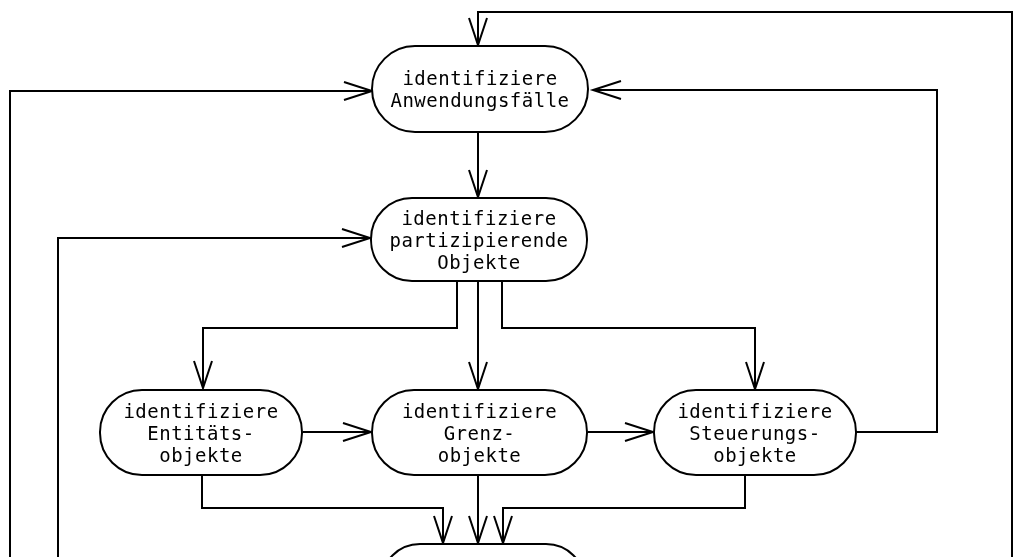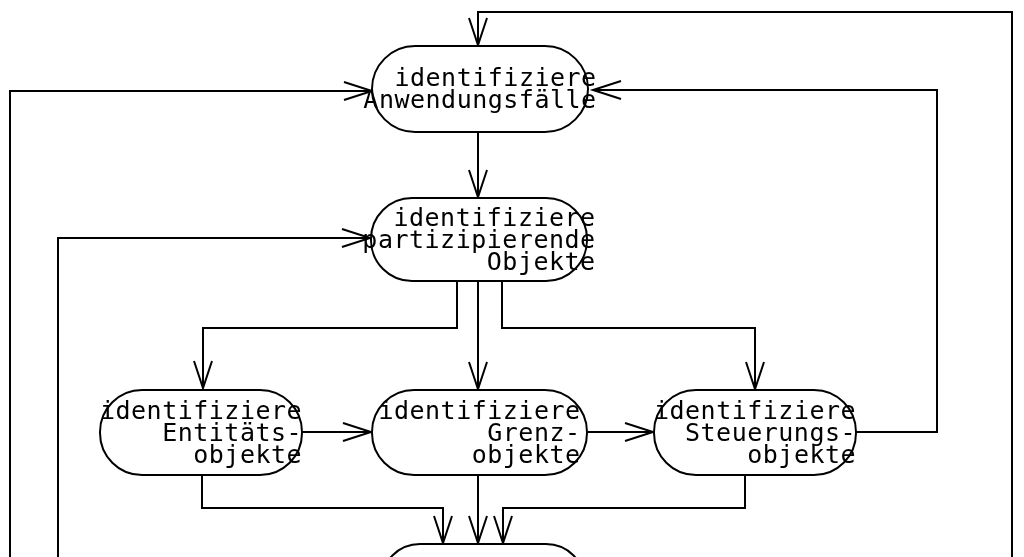--- a/index.html
+++ b/index.html
@@ -32,22 +32,22 @@
     box-sizing: border-box;
     border: 2px solid #000000;
     background: #ffffff;
     display: flex;
     align-items: center;
     justify-content: center;
   }
   .node-label {
     display: block;
     white-space: pre-line;
-    text-align: right;
-    font-size: 25px;
+    text-align: center;
+    font-size: 19px;
     line-height: 22px;
     letter-spacing: 0.5px;
     color: #000000;
   }
 </style>
 </head>
 <body>
 
 <div class="stage">
 

